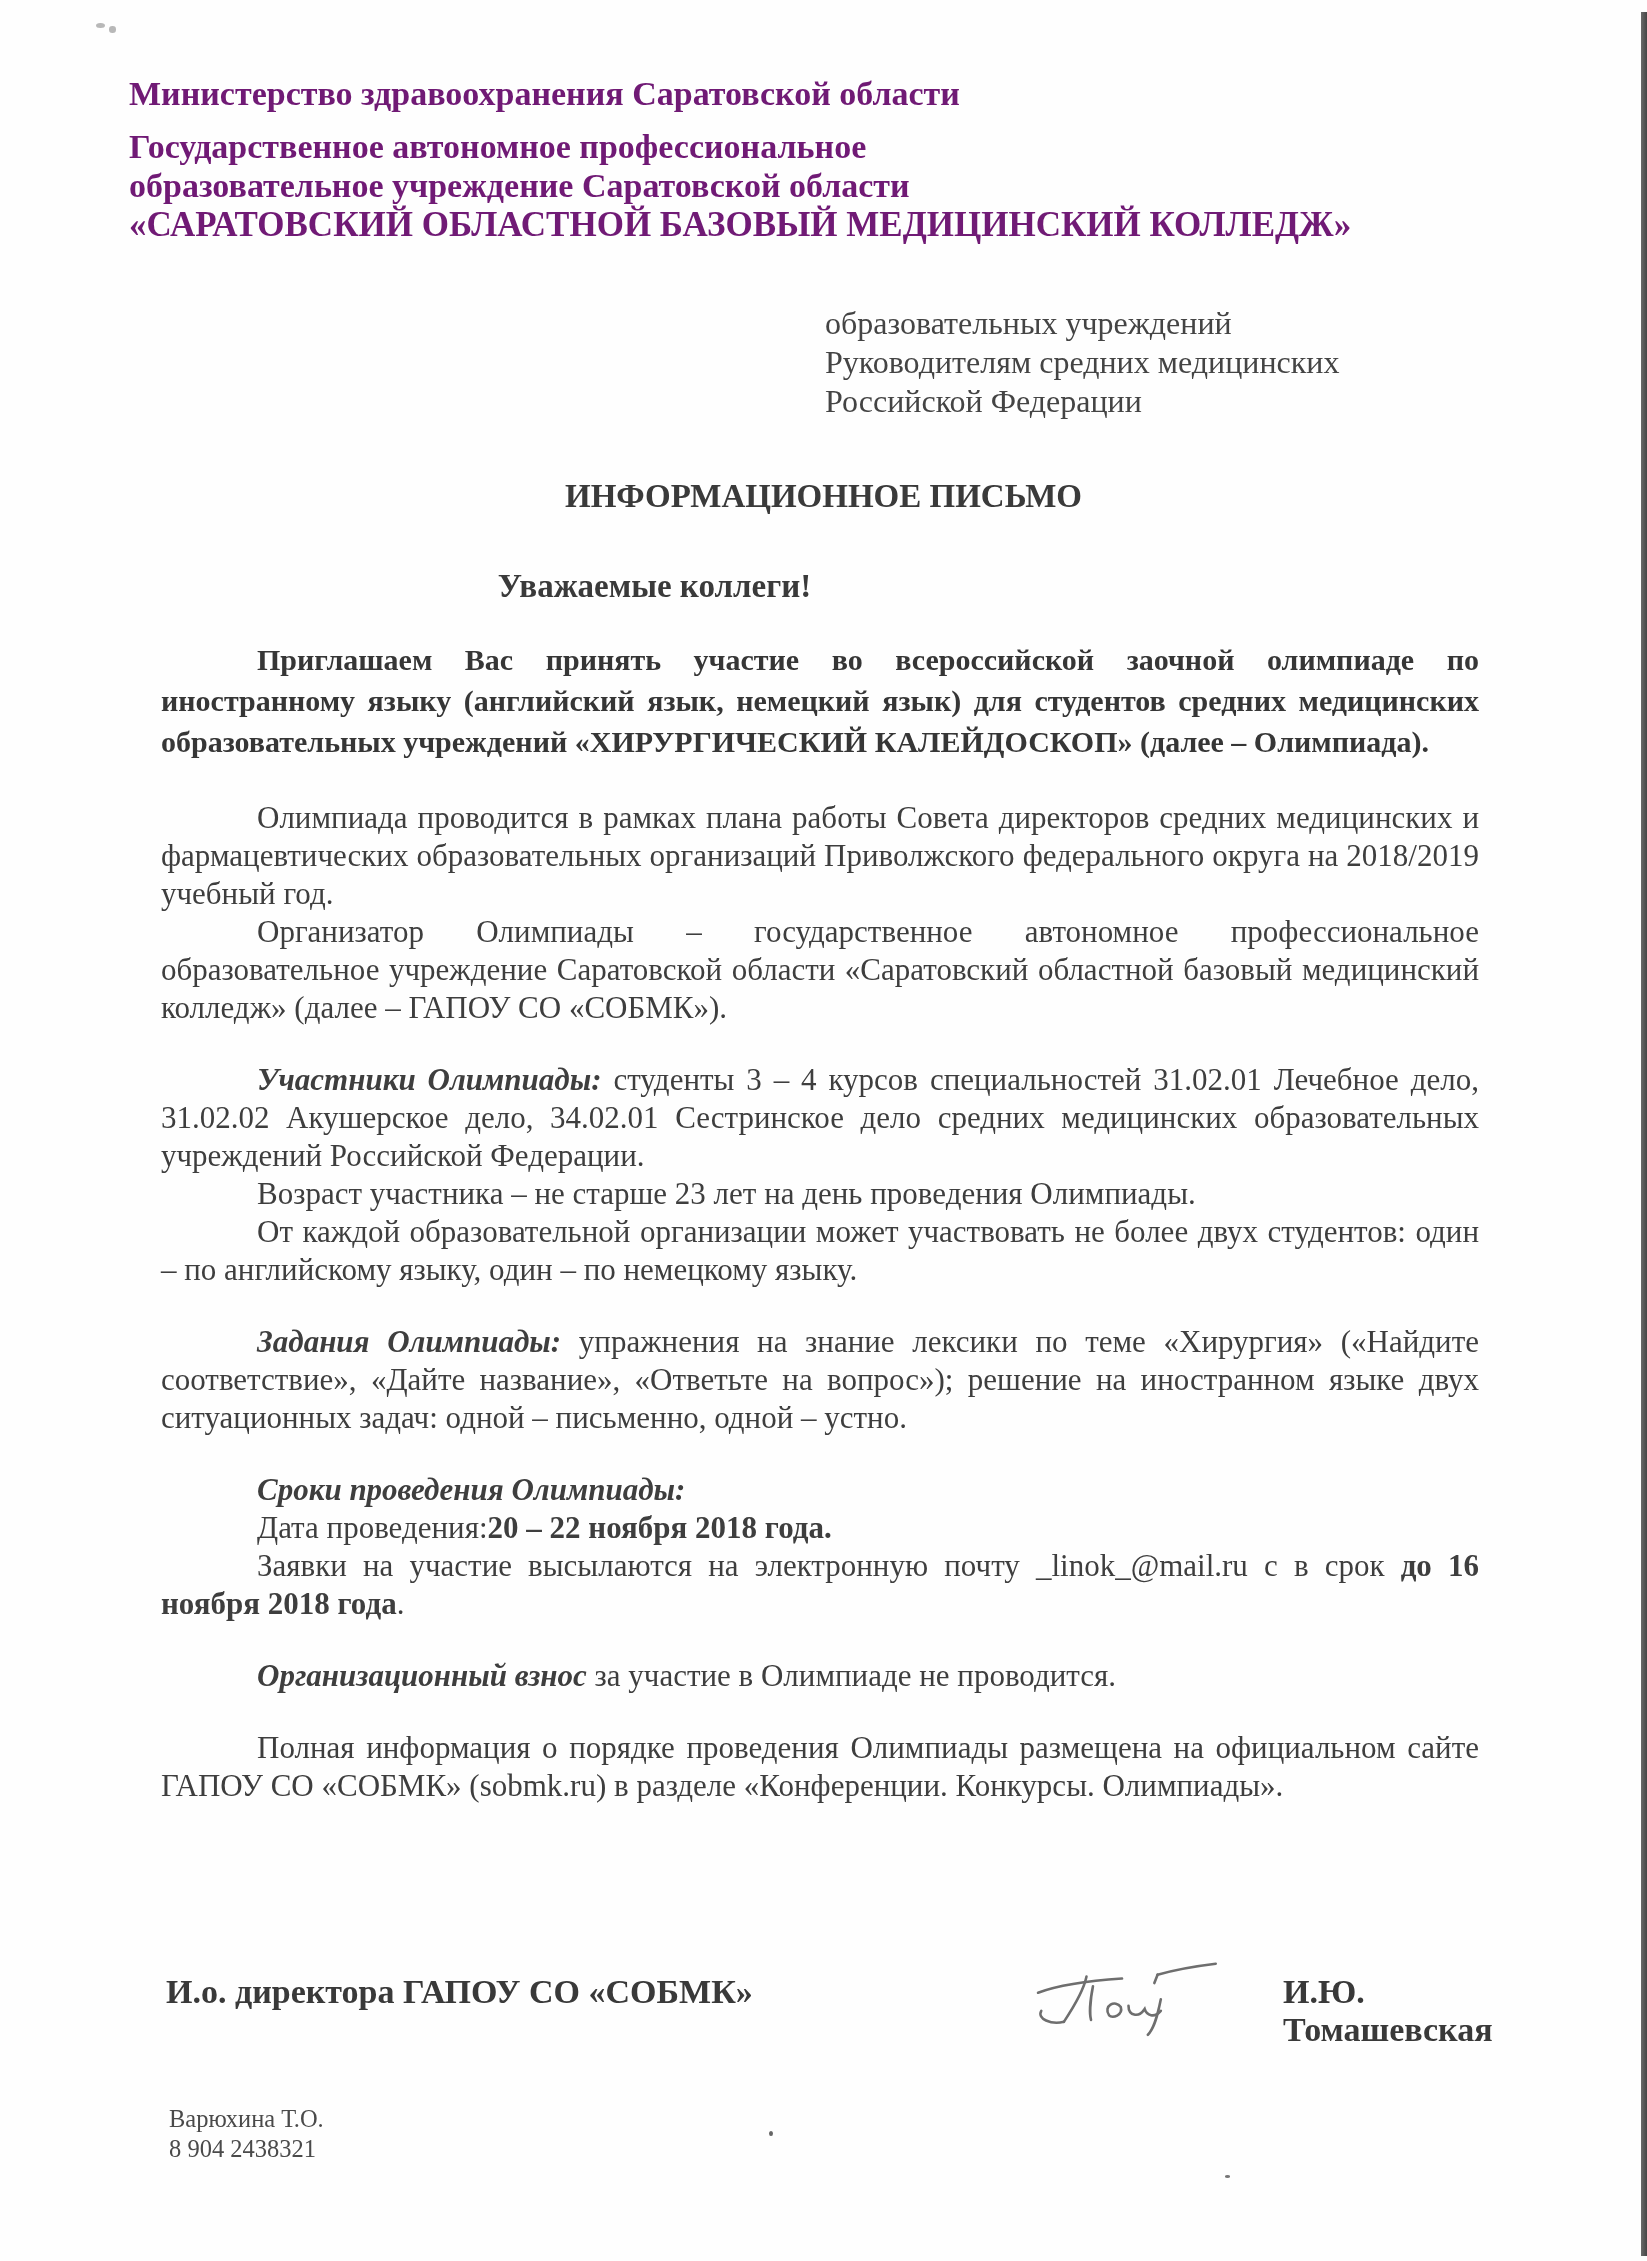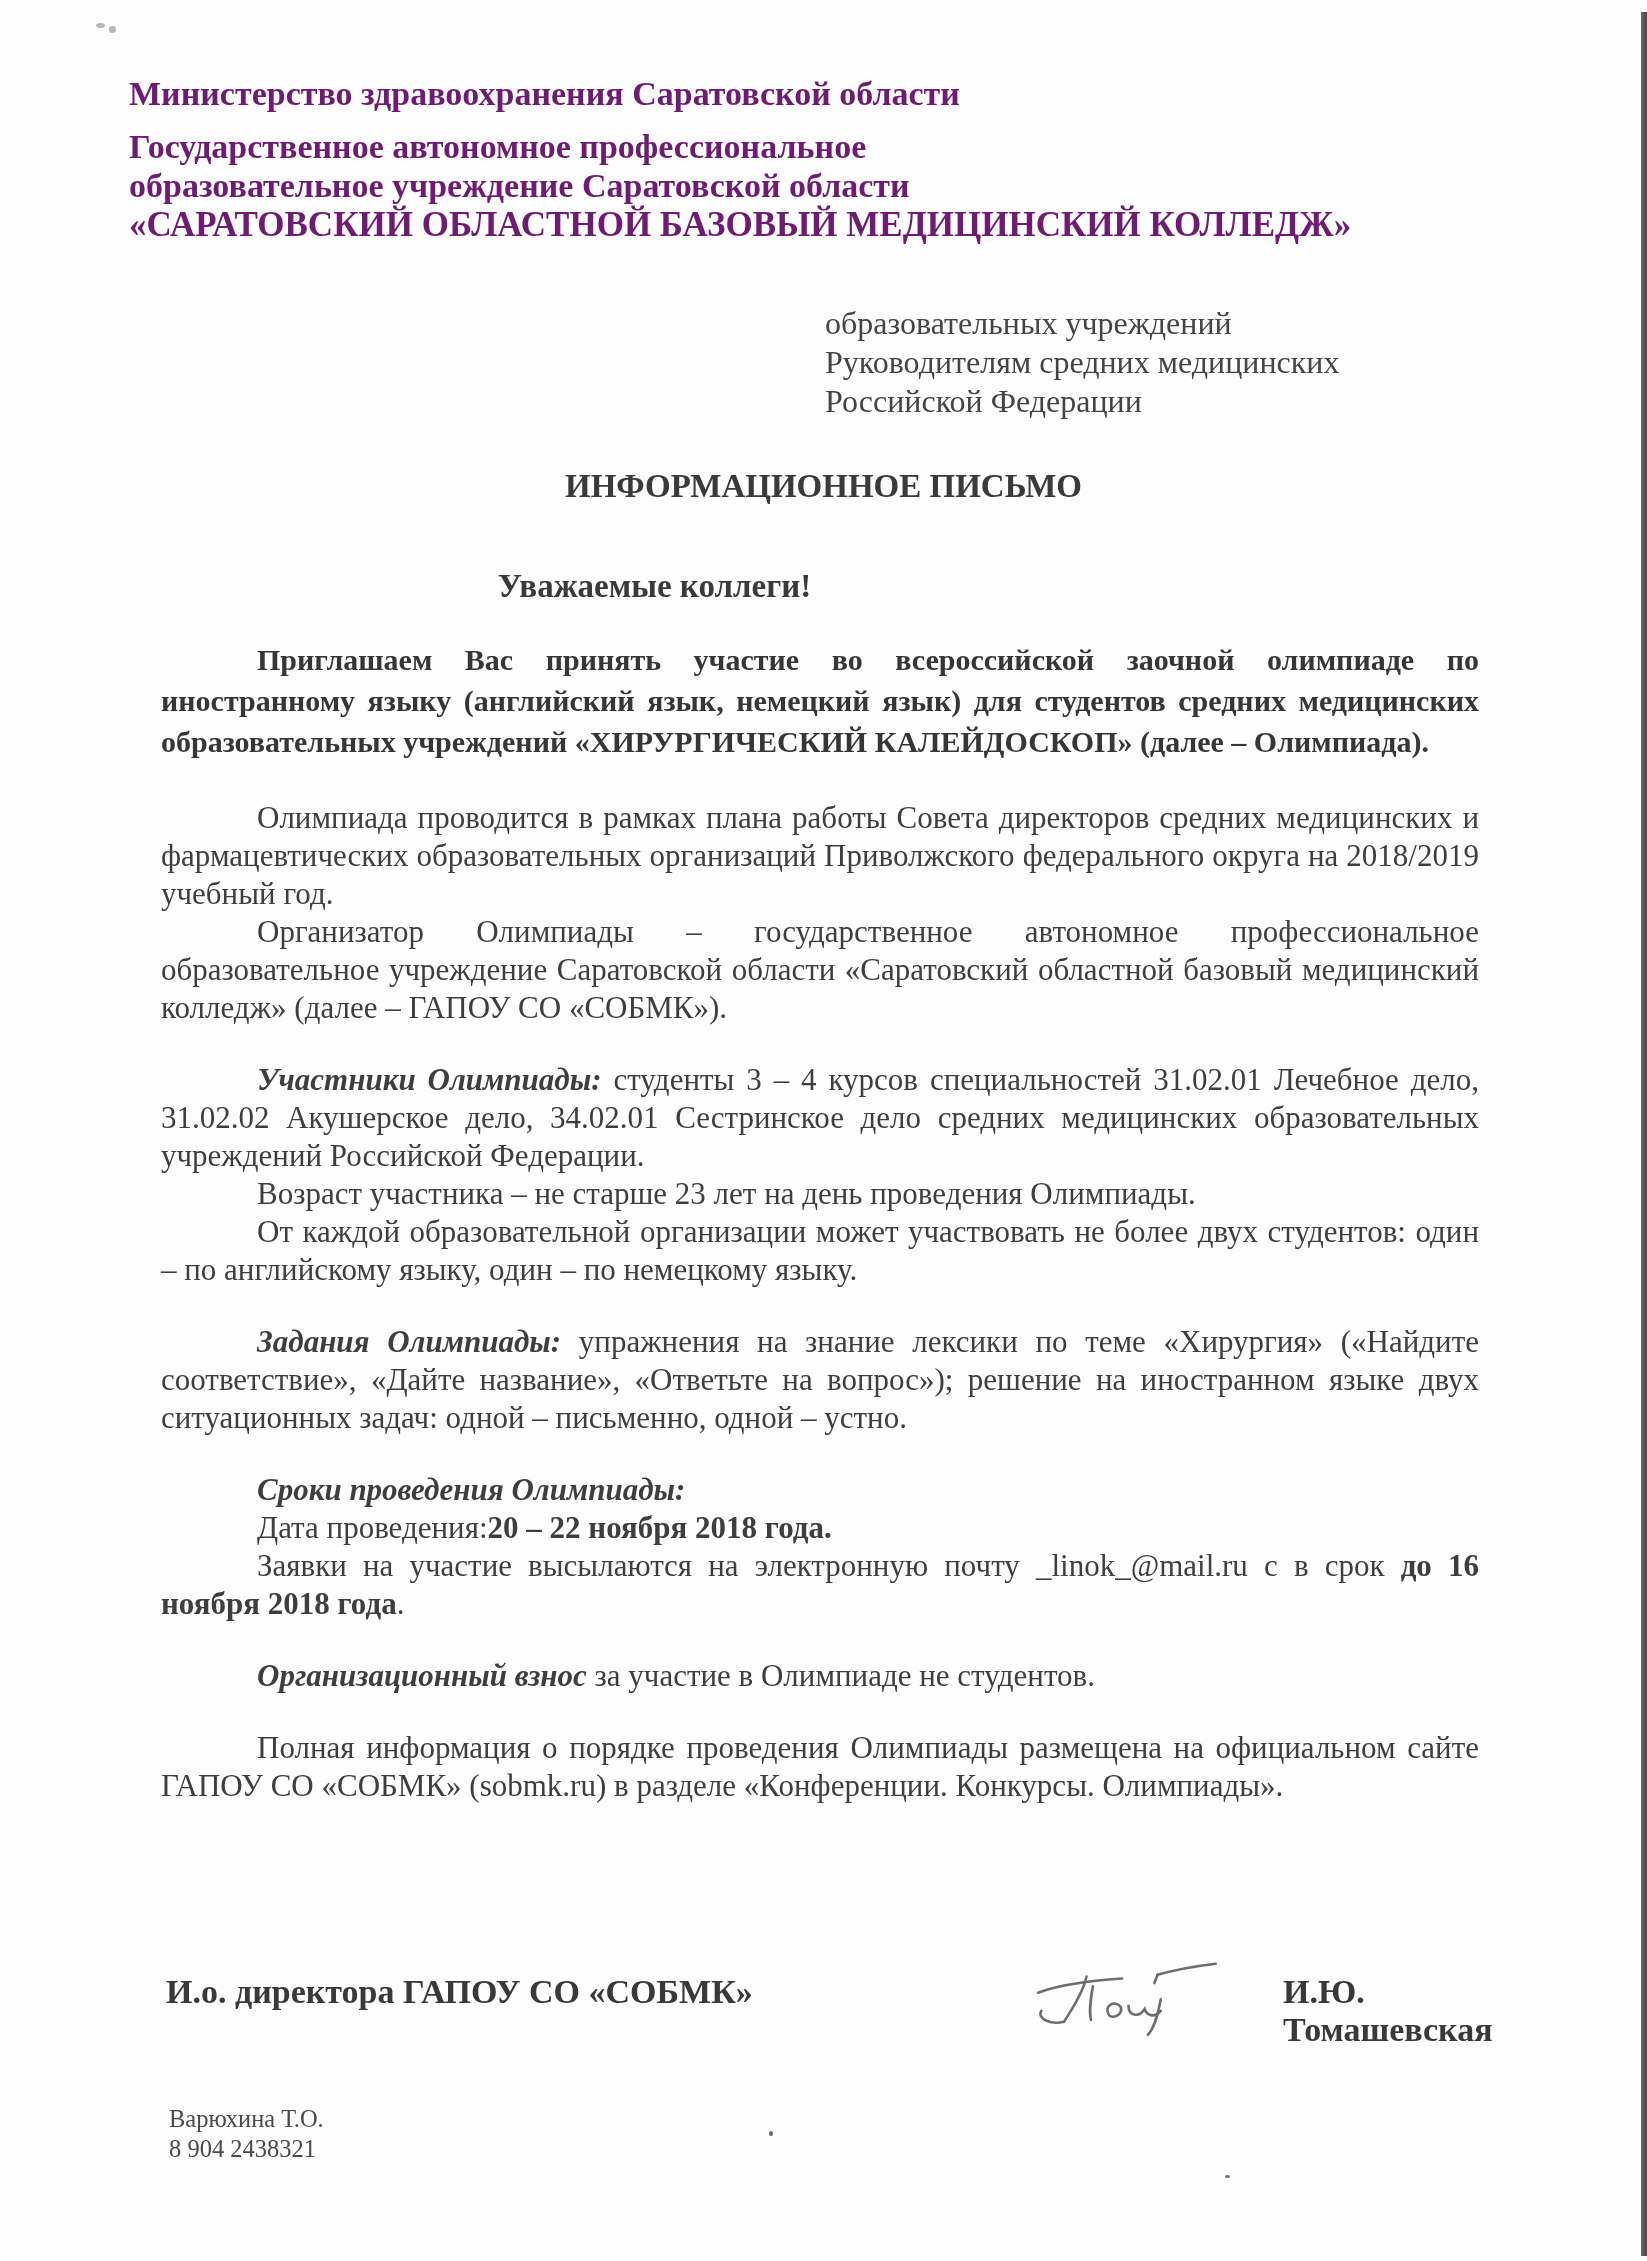--- a/index.html
+++ b/index.html
@@ -46,21 +46,21 @@
     .header .college-name { font-size: 35px; }
     .addressee {
       position: absolute;
       left: 825px; top: 304px;
       font-size: 32px;
       line-height: 39px;
       color: #444;
     }
     .doc-title {
       position: absolute;
-      left: 0; top: 468px;
+      left: 0; top: 478px;
       width: 1647px;
       text-align: center;
       font-weight: bold;
       font-size: 33px;
       color: #3a3a3a;
     }
     .greeting {
       position: absolute;
       left: 0; top: 568px;
       width: 1309px;
@@ -156,21 +156,21 @@
     <p class="p"><span class="bi">Задания Олимпиады:</span><span> упражнения на знание лексики по теме «Хирургия» («Найдите соответствие», «Дайте название», «Ответьте на вопрос»); решение на иностранном языке двух ситуационных задач: одной – письменно, одной – устно.</span></p>
 
     <div class="gap-m"></div>
 
     <p class="p"><span class="bi">Сроки проведения Олимпиады:</span></p>
     <p class="p"><span>Дата проведения:</span><span class="b">20 – 22 ноября 2018 года.</span></p>
     <p class="p"><span>Заявки на участие высылаются на электронную почту </span><span>_linok_@mail.ru</span><span> с в срок </span><span class="b">до 16 ноября 2018 года</span><span>.</span></p>
 
     <div class="gap-m"></div>
 
-    <p class="p"><span class="bi">Организационный взнос</span><span> за участие в Олимпиаде не студентов.</span></p>
+    <p class="p"><span class="bi">Организационный взнос</span><span> за участие в Олимпиаде не проводится.</span></p>
 
     <div class="gap-m"></div>
 
     <p class="p"><span>Полная информация о порядке проведения Олимпиады размещена на официальном сайте ГАПОУ СО «СОБМК» (</span><span>sobmk.ru</span><span>) в разделе «Конференции. Конкурсы. Олимпиады».</span></p>
   </div>
 
   <div class="sign-row">
     <span class="role">И.о. директора ГАПОУ СО «СОБМК»</span>
     <svg class="signature" viewBox="0 0 320 130">
       <g fill="none" stroke="#6e6e6e" stroke-width="4" stroke-linecap="round">

